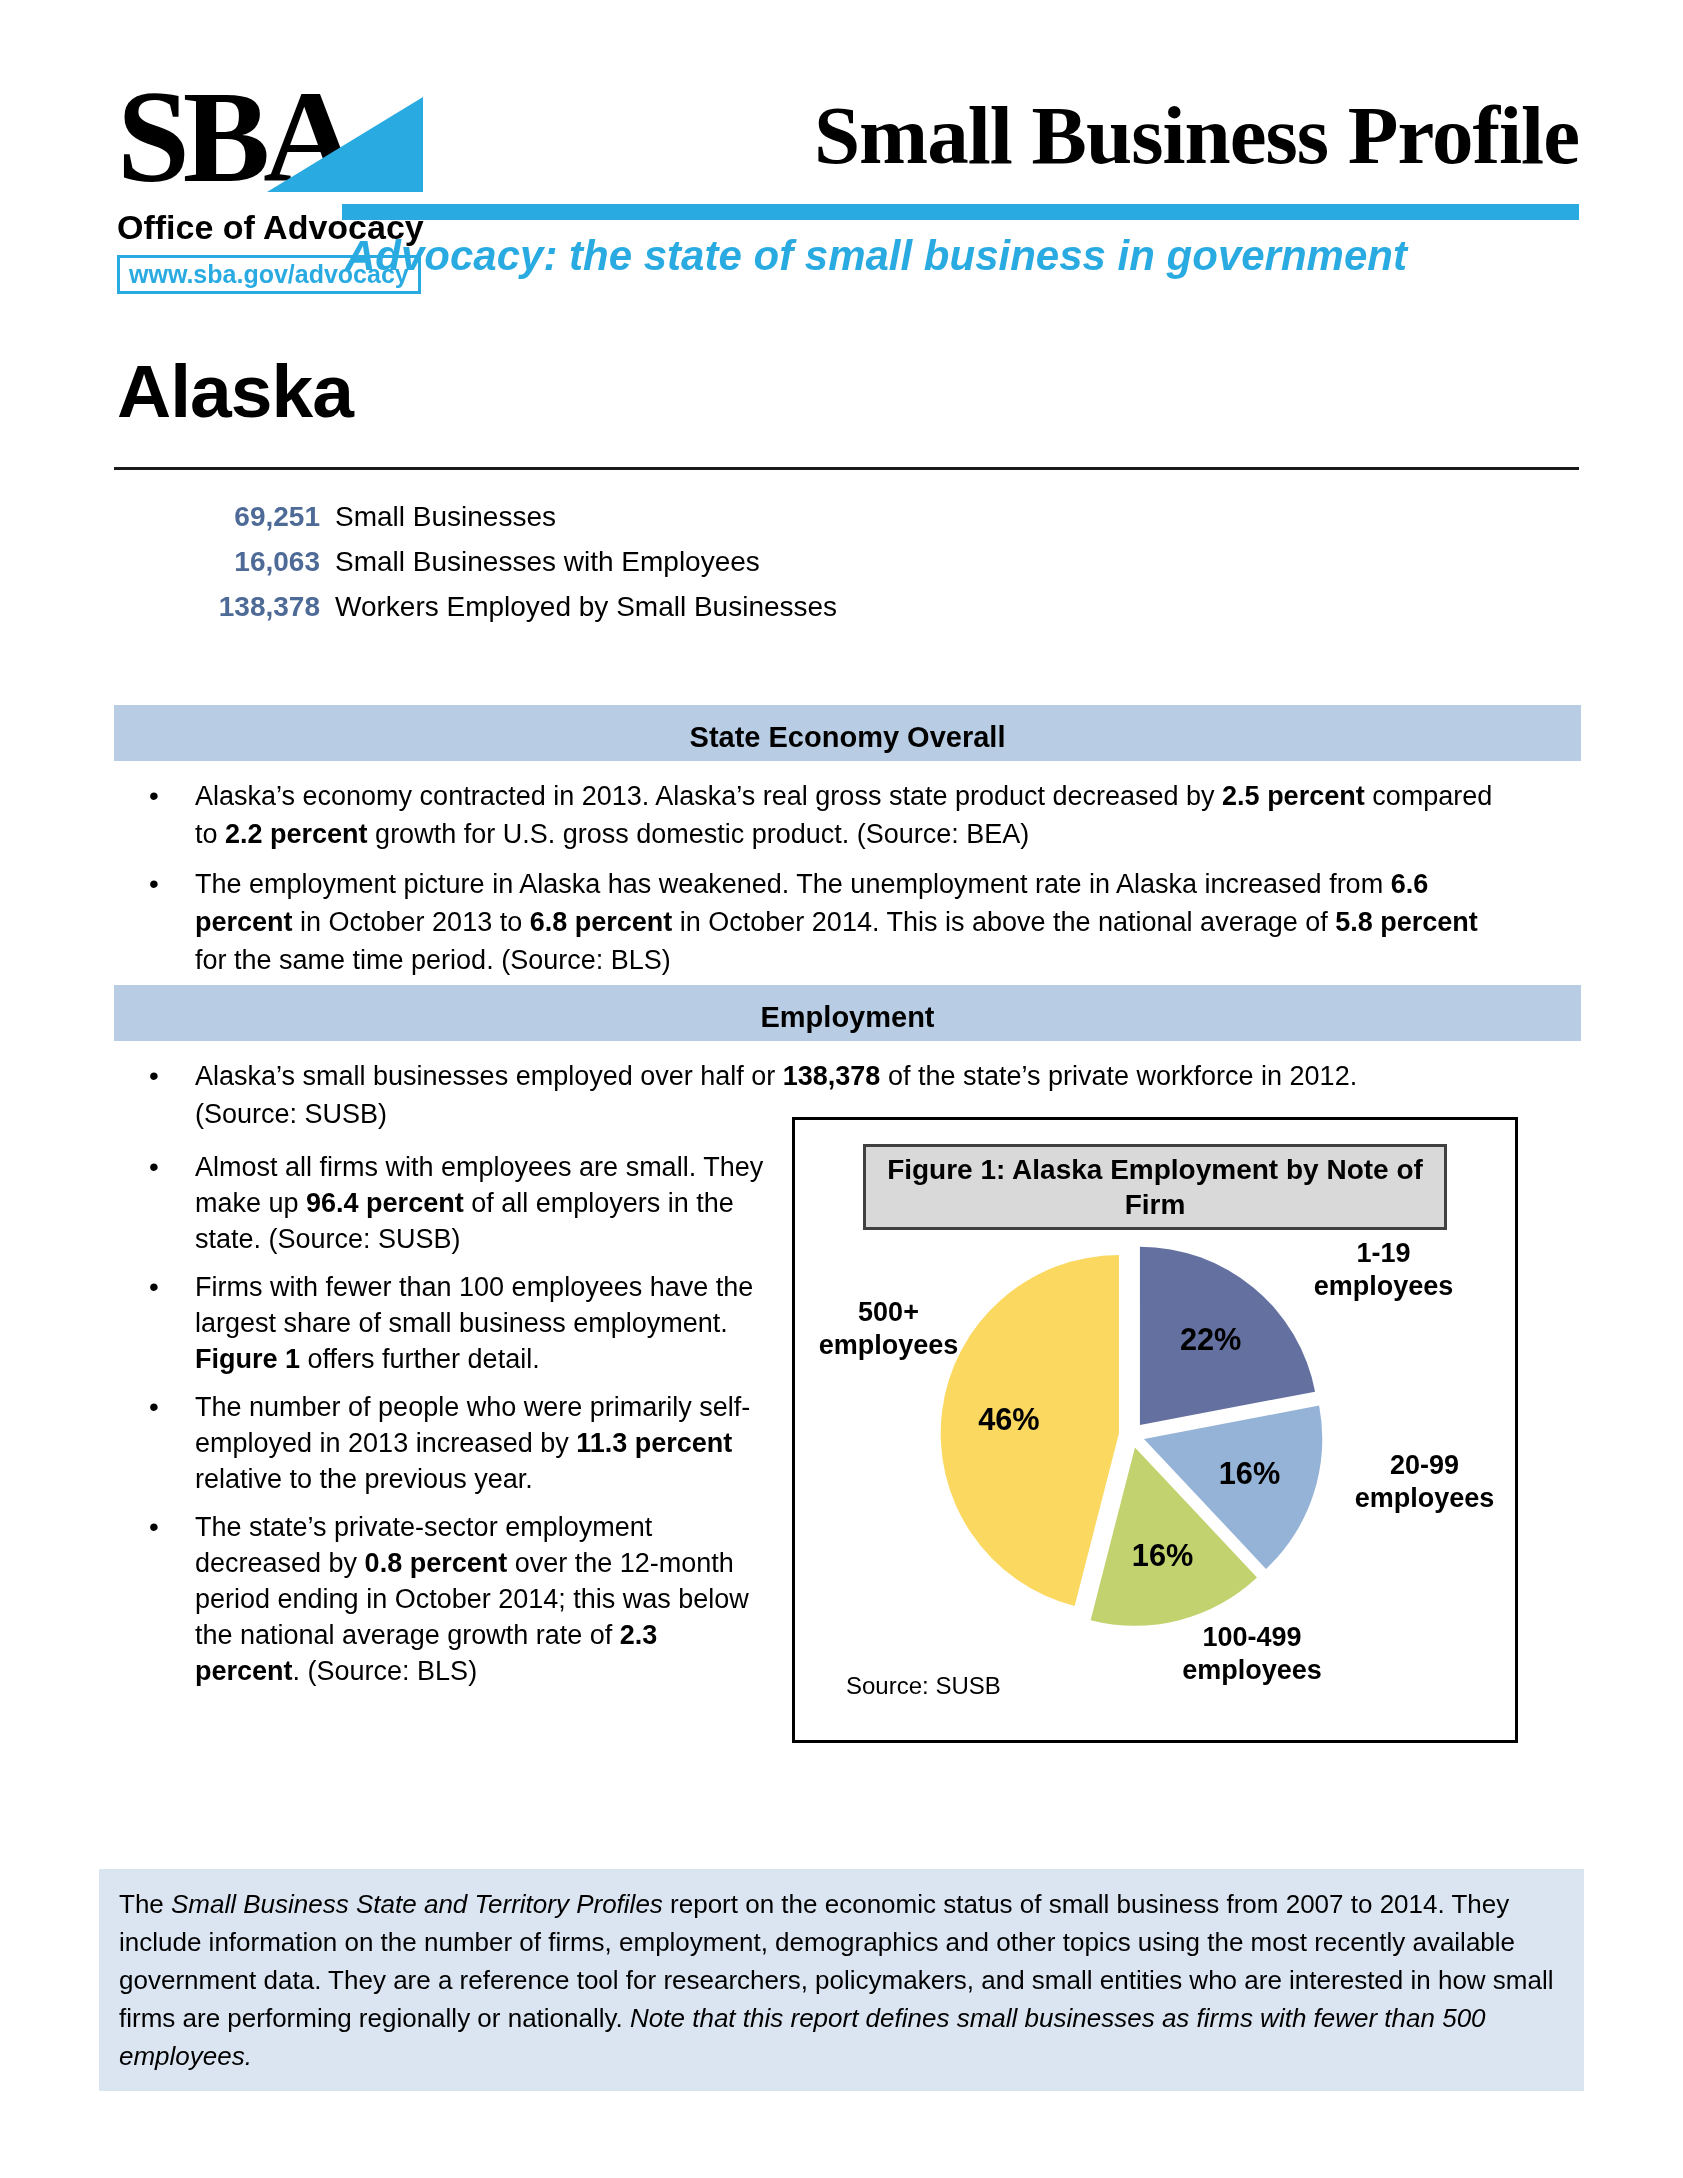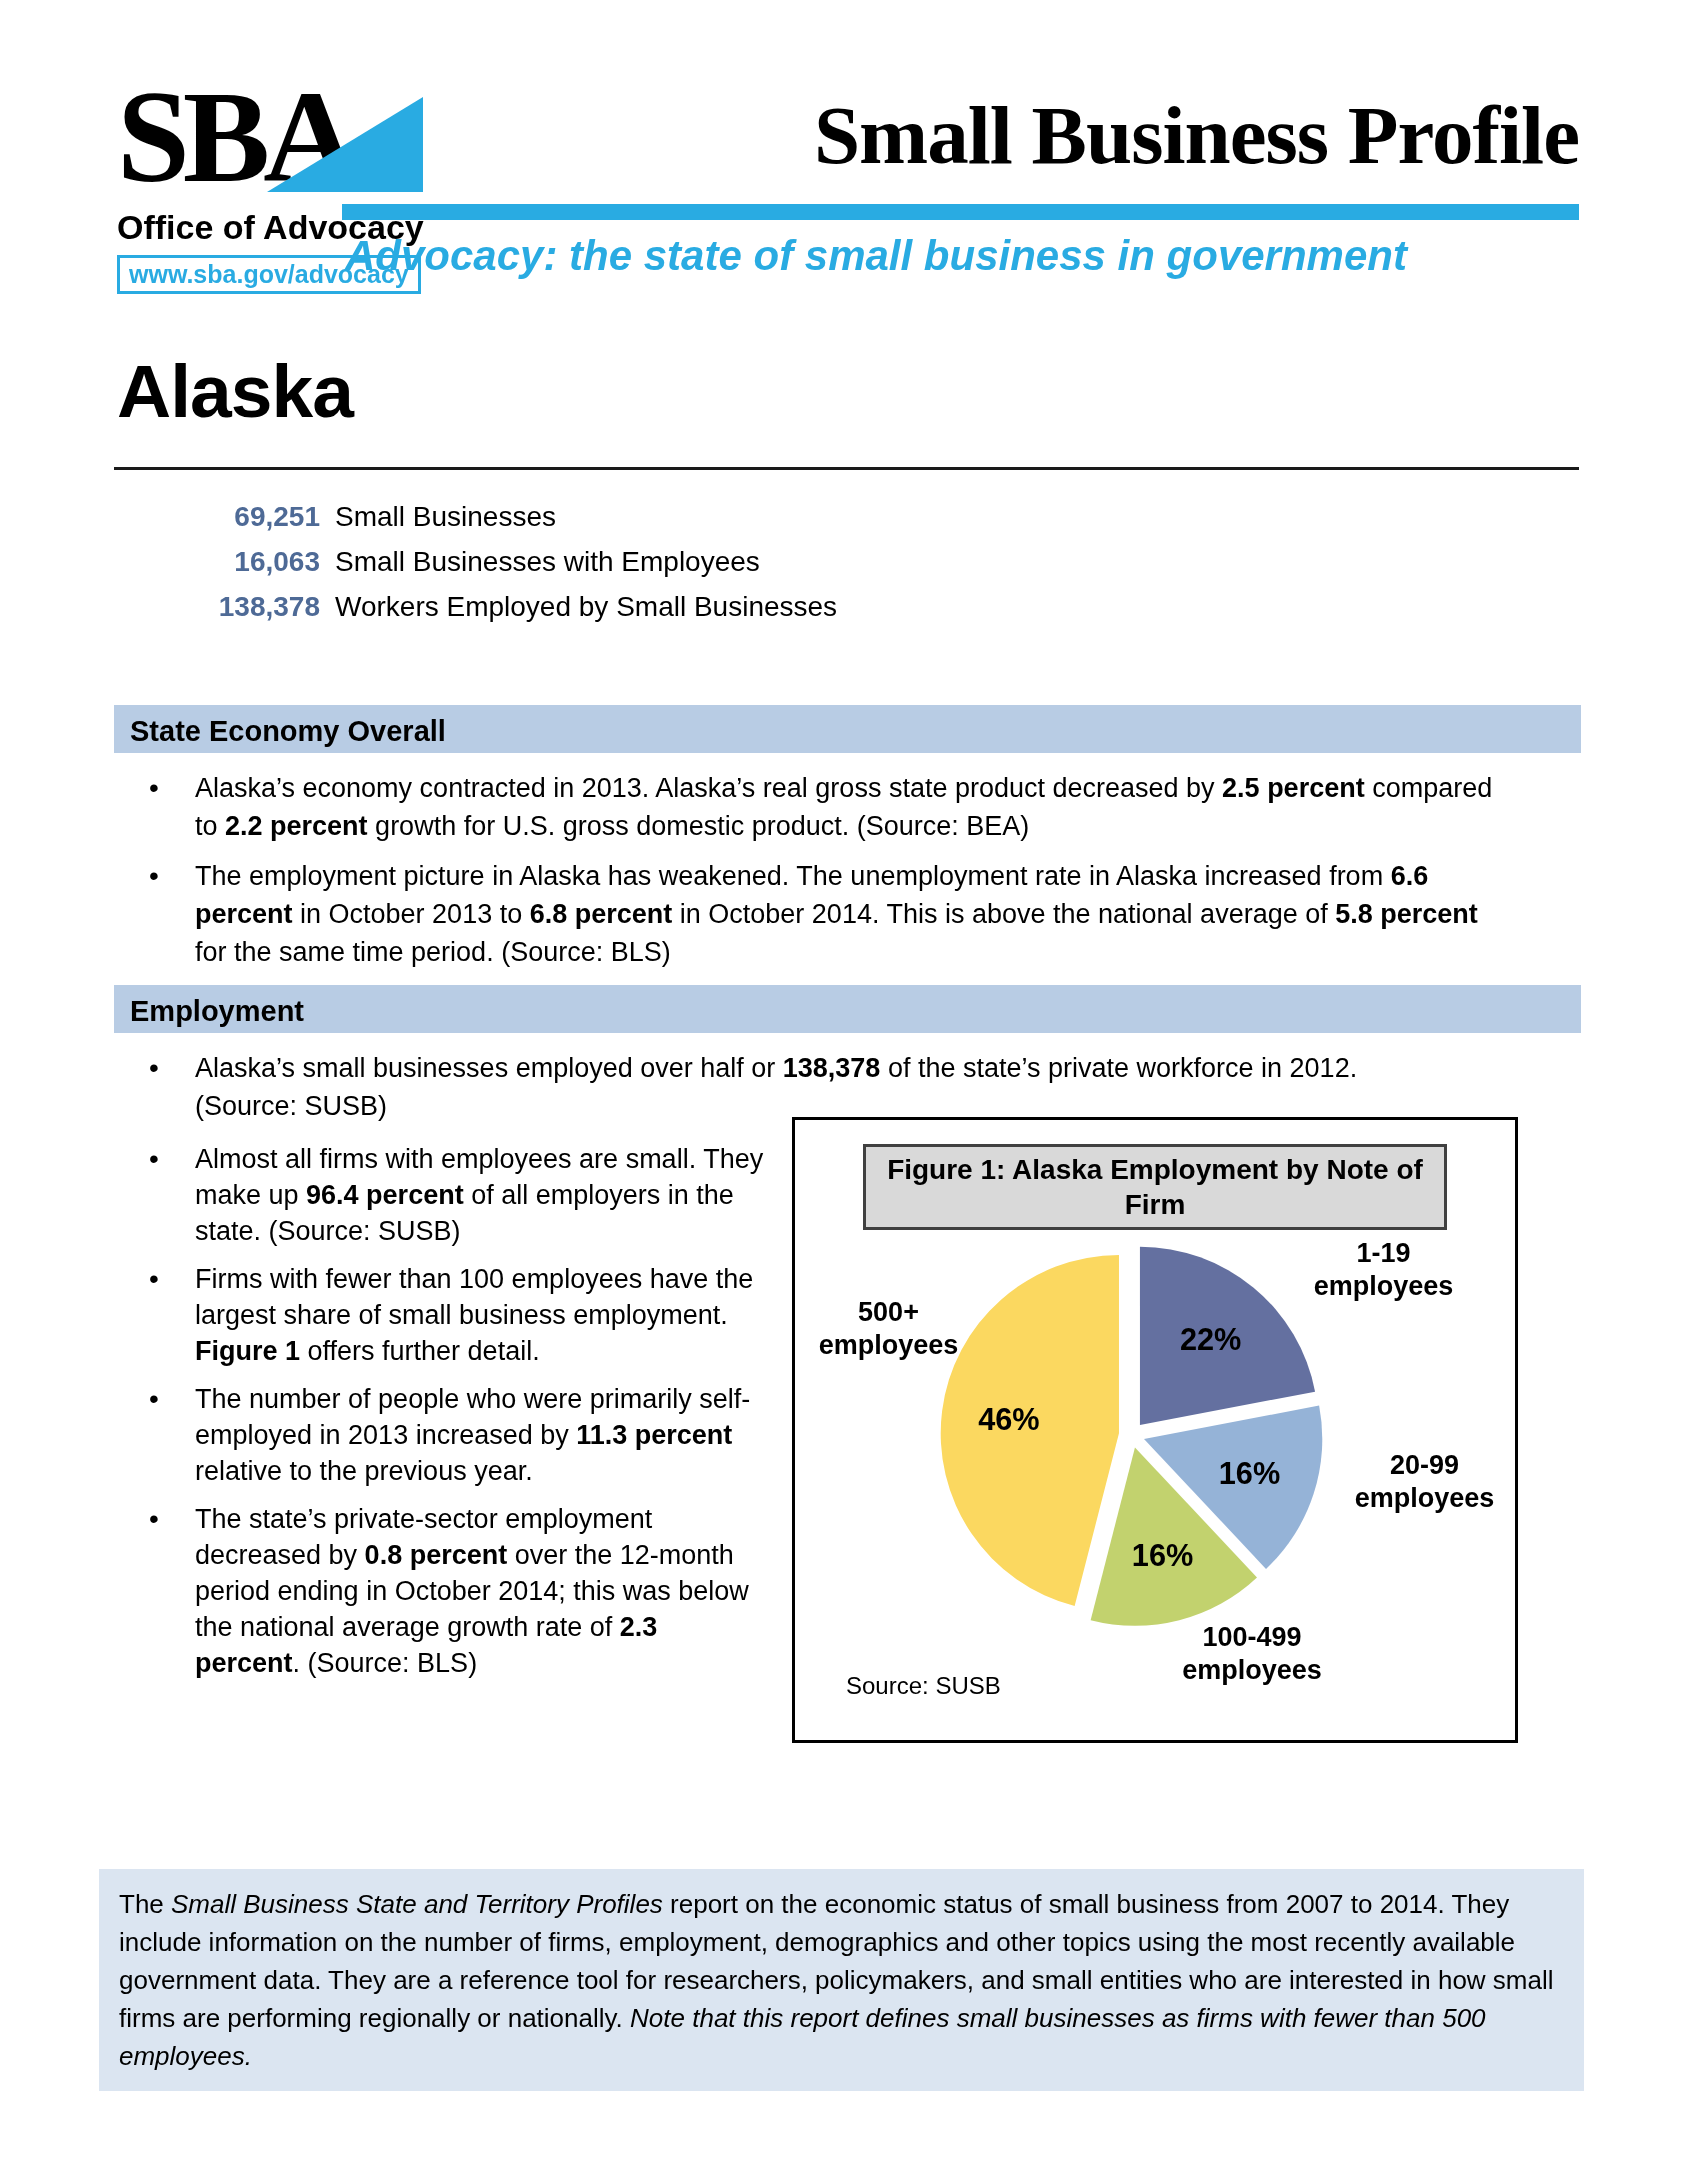--- a/index.html
+++ b/index.html
@@ -25,21 +25,21 @@
   
   .stats { position:absolute; left:117px; top:501px; }
   .stat-row { display:flex; margin-bottom:14px; font-size:28px; line-height:31px; }
   .stat-value { width:203px; text-align:right; font-weight:700; color:#4e6a96; }
   .stat-label { margin-left:15px; }
 
   
   .section { position:absolute; left:114px; width:1467px; }
   .sec-economy { top:705px; }
   .sec-employment { top:985px; }
-  .section-bar { background:#b8cce4; height:48px; padding:10px 16px; font-size:29px; font-weight:700; line-height:32px; }
+  .section-bar { background:#b8cce4; height:56px; padding:16px 16px; font-size:29px; font-weight:700; line-height:32px;text-align:center; }
   ul.bullets { list-style:none; margin-top:16px; }
   li.bullet { position:relative; padding-left:81px; margin-bottom:12px; font-size:27px; line-height:38px; }
   li.bullet::before { content:"\2022"; position:absolute; left:35px; top:0; font-size:28px; }
   ul.full li.bullet { max-width:1386px; }
   ul.intro li.bullet { max-width:1327px; }
   ul.left-col { width:653px; }
   ul.left-col li.bullet { line-height:36px; }
 
   
   .figure { position:absolute; left:792px; top:1117px; width:726px; height:626px; border:3px solid #000; background:#fff; }

